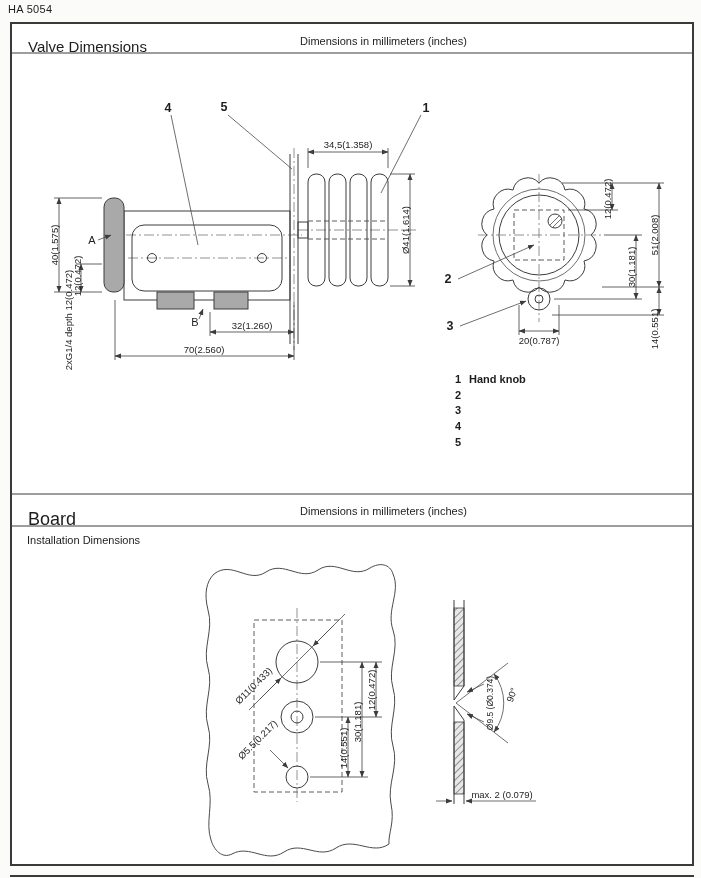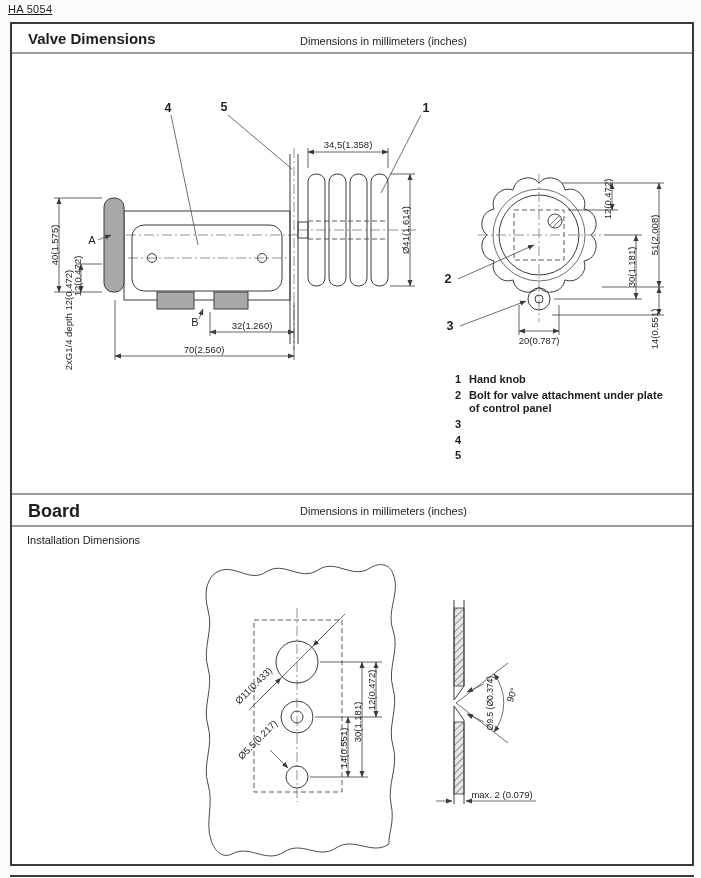--- a/index.html
+++ b/index.html
@@ -4,27 +4,27 @@
 <style>
   * { margin:0; padding:0; box-sizing:border-box; }
   html,body { width:701px; height:878px; }
   body {
     background:#fbfbfa;
     font-family:"Liberation Sans", sans-serif;
     color:#1d1d1d;
     position:relative;
     overflow:hidden;
   }
-  .doc-code { position:absolute; top:3px; left:8px; font-size:11px; letter-spacing:0.3px;text-decoration:underline; }
+  .doc-code { position:absolute; top:3px; left:8px; font-size:11px; letter-spacing:0.3px; }
   .page {
     position:absolute; left:10px; top:22px; width:684px; height:844px;
     border:2px solid #3a3a3a; background:#ffffff;
   }
   .drawing-svg { position:absolute; left:0; top:0; }
-  .sec-title { position:absolute; font-weight:bold; font-size:15px; }
+  .sec-title { position:absolute; font-weight:normal; font-size:15px;margin-top:8px; }
   .sec-title.small { font-size:18px; }
   .units-note { position:absolute; font-size:11px; }
   .subtitle { position:absolute; font-size:11px; }
   .legend { position:absolute; left:443px; top:349px; width:232px; font-size:11px; line-height:1.24; }
   .legend-item { display:flex; gap:5px; margin-bottom:2px; }
   .legend-num { font-weight:bold; min-width:9px; }
   .legend-text { width:196px;font-weight:bold; }
   .bottom-rule { position:absolute; left:10px; top:875px; width:684px; border-top:2px solid #3a3a3a; }
 
   
@@ -256,21 +256,20 @@
   <div class="sec-title" style="left:16px; top:6px;">Valve Dimensions</div>
   <div class="units-note" style="left:288px; top:11px;">Dimensions in millimeters (inches)</div>
 
   <div class="legend">
     <div class="legend-item">
       <span class="legend-num">1</span>
       <span class="legend-text">Hand knob</span>
     </div>
     <div class="legend-item">
       <span class="legend-num">2</span>
-      <span class="legend-text">Bolt for valve attachment under plate of control panel</span>
     </div>
     <div class="legend-item">
       <span class="legend-num">3</span>
     </div>
     <div class="legend-item">
       <span class="legend-num">4</span>
     </div>
     <div class="legend-item">
       <span class="legend-num">5</span>
     </div>

